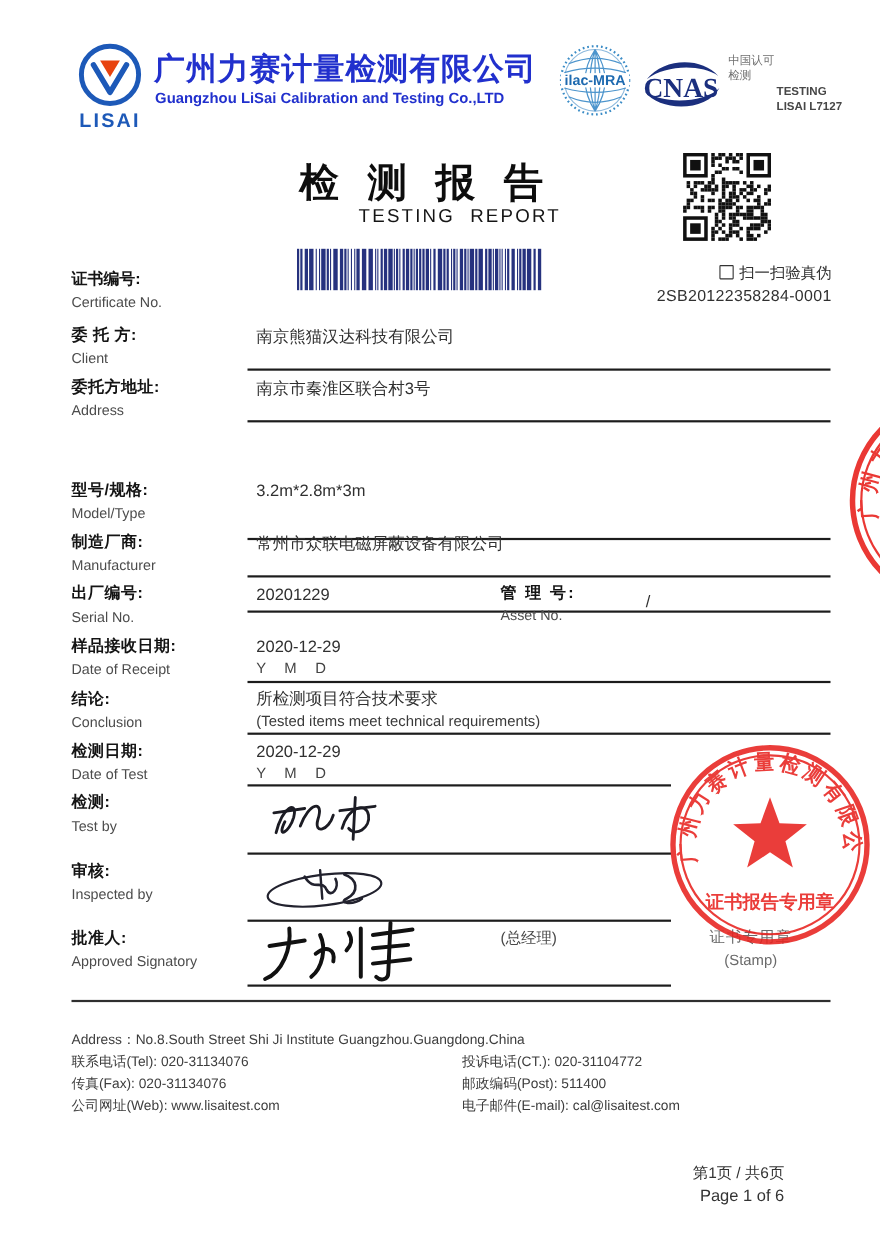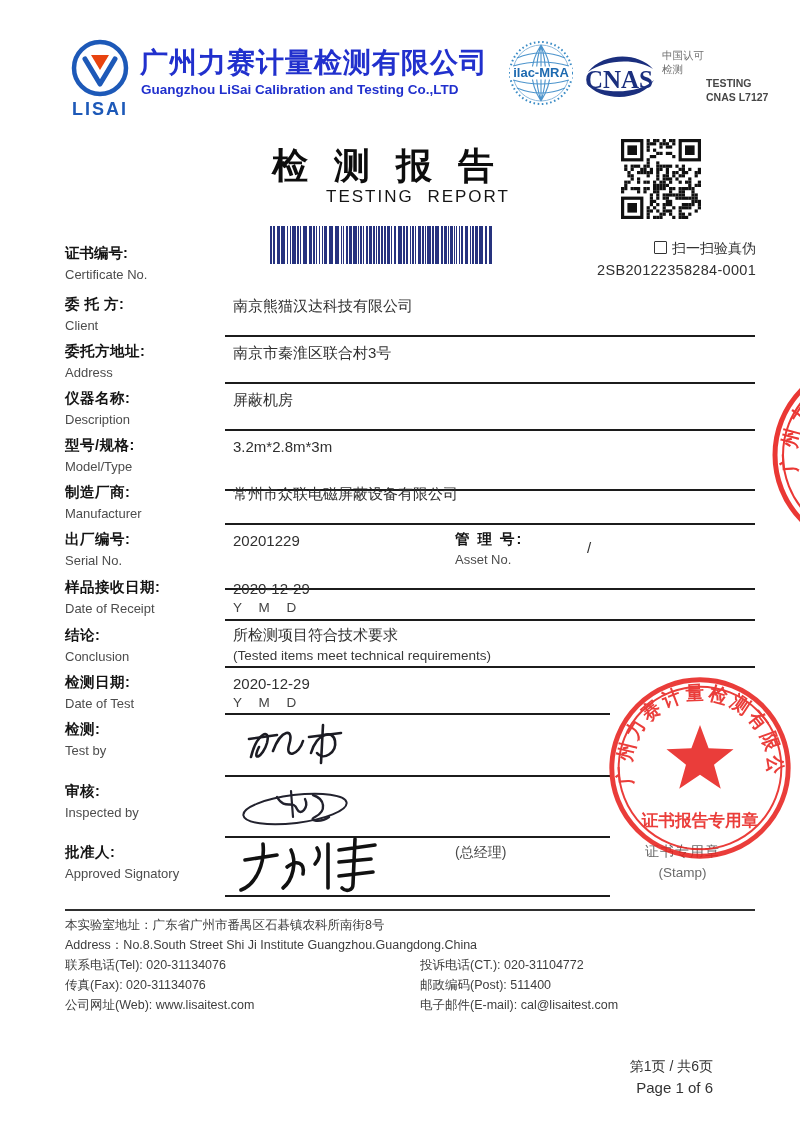--- a/index.html
+++ b/index.html
@@ -74,21 +74,21 @@
   <svg class="abs" style="left:580px;top:50px" width="78" height="52" viewBox="0 0 78 52">
     <path d="M8 22 C24 2 58 2 73 19 C57 8 25 9 8 22 Z" fill="#1b2f7e"></path>
     <path d="M6 33 C20 52 62 52 74 30 C60 44 22 45 6 33 Z" fill="#1b2f7e"></path>
     <text x="39" y="38" text-anchor="middle" font-size="25" font-weight="bold" fill="#1b2f7e" font-family="Liberation Serif, DejaVu Serif, serif">CNAS</text>
   </svg>
 
   <div class="abs cnas-lines" style="left:662px;top:48px">
     <div>中国认可</div>
     <div>检测</div>
     <div class="b">TESTING</div>
-    <div class="b">CNAS L7127</div>
+    <div class="b">LISAI L7127</div>
   </div>
 
   <div class="abs title-zh" style="left:272px;top:142px">检测报告</div>
   <div class="abs title-en" style="left:308px;top:187px">TESTING REPORT</div>
 
   <svg class="abs" id="qr" style="left:621px;top:139px" width="80" height="80" viewBox="0 0 80 80">
       <rect x="0" y="48" width="3.2" height="3.2" fill="#111"></rect>
       <rect x="0" y="51.2" width="3.2" height="3.2" fill="#111"></rect>
       <rect x="3.2" y="25.6" width="3.2" height="3.2" fill="#111"></rect>
       <rect x="3.2" y="28.8" width="3.2" height="3.2" fill="#111"></rect>
@@ -392,29 +392,20 @@
   <div class="row" style="top:337px;height:47px">
     <div class="lab">
         <div class="zh">委托方地址:</div>
       <div class="en">Address</div>
       </div>
     <div class="cell">
         <div class="val">南京市秦淮区联合村3号</div>
       </div>
   </div>
 
-  <div class="row" style="top:384px;height:47px">
-    <div class="lab">
-        <div class="zh">仪器名称:</div>
-      <div class="en">Description</div>
-      </div>
-    <div class="cell">
-        <div class="val">屏蔽机房</div>
-      </div>
-  </div>
 
   <div class="row" style="top:431px;height:60px">
     <div class="lab">
         <div class="zh">型号/规格:</div>
       <div class="en">Model/Type</div>
       </div>
     <div class="cell">
         <div class="val">3.2m*2.8m*3m</div>
       </div>
   </div>
@@ -422,21 +413,21 @@
   <div class="row" style="top:478px;height:47px">
     <div class="lab">
         <div class="zh">制造厂商:</div>
       <div class="en">Manufacturer</div>
       </div>
     <div class="cell">
         <div class="val">常州市众联电磁屏蔽设备有限公司</div>
       </div>
   </div>
 
-  <div class="row" style="top:525px;height:65px">
+  <div class="row" style="top:525px;height:32px">
     <div class="lab">
         <div class="zh">出厂编号:</div>
       <div class="en">Serial No.</div>
       </div>
     <div class="cell">
       <div class="val">20201229</div>
       <div class="abs" style="left:230px;top:5px">
         <div class="exlab-zh">管 理 号:</div>
         <div class="exlab-en">Asset No.</div>
       </div>
@@ -551,21 +542,20 @@
         <path id="arcTop2" d="M35.2 123.6 A72 72 0 1 1 174.8 123.6" fill="none"></path>
       </defs>
     <circle cx="105" cy="105" r="93" fill="none" stroke="#e8231f" stroke-width="5"></circle>
     <circle cx="105" cy="105" r="85" fill="none" stroke="#e8231f" stroke-width="2"></circle>
     <text font-size="20" font-weight="bold" fill="#e8231f" letter-spacing="5">
       <textPath href="#arcTop2" startOffset="2" textLength="276" lengthAdjust="spacingAndGlyphs">广州力赛计量检测有限公司</textPath>
     </text>
   </svg>
 
   <div class="divider" style="top:909px"></div>
-  <div class="abs fline" style="left:65px;top:917px">本实验室地址：广东省广州市番禺区石碁镇农科所南街8号</div>
   <div class="abs fline" style="left:65px;top:937px">Address：No.8.South Street Shi Ji Institute Guangzhou.Guangdong.China</div>
   <div class="abs fline" style="left:65px;top:957px">联系电话(Tel): 020-31134076</div>
   <div class="abs fline" style="left:65px;top:977px">传真(Fax): 020-31134076</div>
   <div class="abs fline" style="left:65px;top:997px">公司网址(Web): www.lisaitest.com</div>
   <div class="abs fline" style="left:420px;top:957px">投诉电话(CT.): 020-31104772</div>
   <div class="abs fline" style="left:420px;top:977px">邮政编码(Post): 511400</div>
   <div class="abs fline" style="left:420px;top:997px">电子邮件(E-mail): cal@lisaitest.com</div>
 
   <div class="abs" style="left:560px;top:1058px;width:153px">
     <div class="pagenum-zh">第1页 / 共6页</div>

